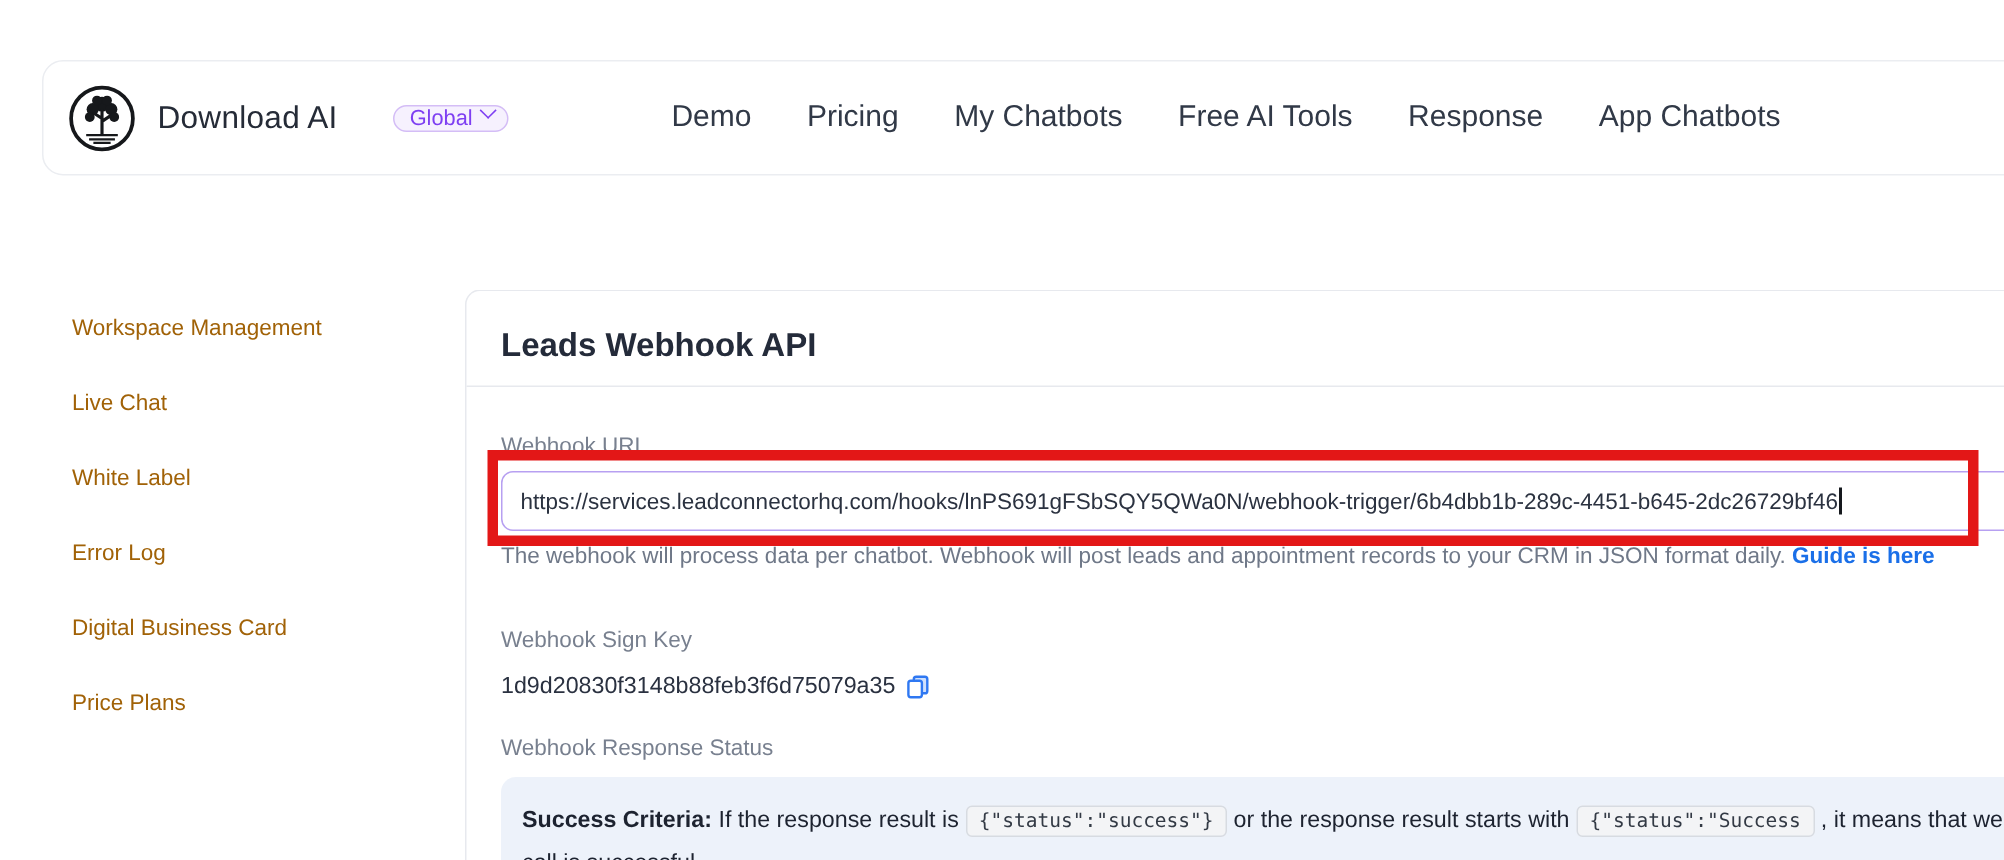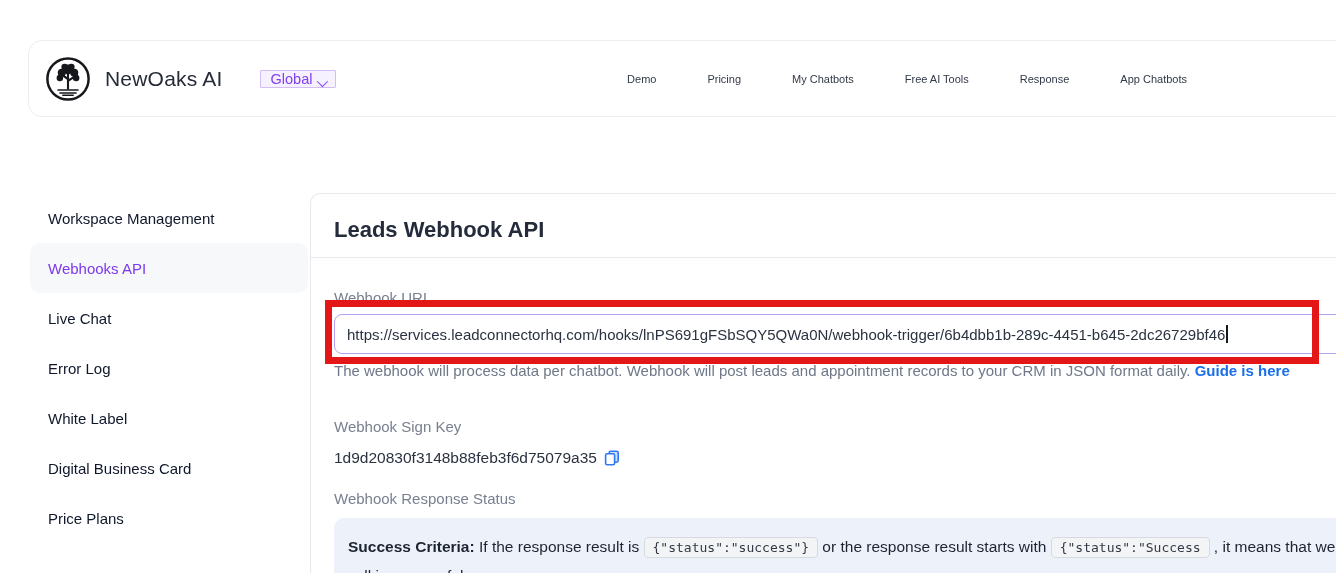--- a/index.html
+++ b/index.html
@@ -5,32 +5,32 @@
   * { margin:0; padding:0; box-sizing:border-box; }
   html,body { width:1336px; height:573px; background:#ffffff; overflow:hidden;
     font-family:"Liberation Sans","DejaVu Sans",sans-serif; color:#252b37; }
 
   
   .header { position:absolute; left:28px; top:40px; width:1390px; height:77px;
     background:#fff; border:1px solid #ebedf1; border-radius:14px;
     display:flex; align-items:center; padding-left:16px; }
   .logo-wrap { width:46px; height:46px; flex:0 0 auto; }
   .brand-name { font-size:21px; color:#252b37; margin-left:14px; letter-spacing:.2px; }
-  .region-badge { margin-left:37px; display:inline-flex; align-items:flex-end; gap:5px;
-    background:#f6f1fe; border:1px solid #d4bdf6; color:#7e3ff2; border-radius:1px;
+  .region-badge { margin-left:37px; display:inline-flex; align-items:flex-start; gap:5px;
+    background:#f6f1fe; border:1px solid #d4bdf6; color:#7e3ff2; border-radius:12px;
     font-size:14.5px; padding:0 10px; cursor:pointer; }
   .chev { display:inline-block; width:8px; height:8px; border-right:1.6px solid #7e3ff2;
     border-bottom:1.6px solid #7e3ff2; transform:rotate(45deg) translateY(-2px); }
   .nav { margin-left:auto; margin-right:230px; display:flex; gap:37px; }
-  .nav-item { font-size:11px; color:#313947; cursor:pointer; white-space:nowrap;margin-left:14px; }
+  .nav-item { font-size:20px; color:#313947; cursor:pointer; white-space:nowrap; }
 
   
   .sidebar { position:absolute; left:30px; top:193px; width:278px; }
   .side-item { height:50px; display:flex; align-items:center; padding-left:18px;
-    font-size:15px; color:#0f172a; border-radius:10px; cursor:pointer; }
+    font-size:15px; color:#a16207; border-radius:10px; cursor:pointer; }
   .side-item.active { background:#f7f8fa; color:#7c3aed; }
 
   
   .panel { position:absolute; left:310px; top:193px; width:1110px; height:600px;
     background:#fff; border-top:1px solid #e7e9ee; border-left:1px solid #e7e9ee;
     border-top-left-radius:10px; padding:0 0 0 23px; }
   .page-title { font-size:22px; font-weight:600; color:#242b3a; padding-top:22px; line-height:28px; }
   .title-divider { border:none; border-top:1px solid #e7e9ee; margin:13px 0 0 -23px; }
 
   .field-label { font-size:15px; color:#78808f; margin-top:30px; line-height:20px; }
@@ -72,41 +72,40 @@
         <circle cx="30.5" cy="17.5" r="4.2"></circle>
         <circle cx="15.5" cy="23" r="3.4"></circle>
         <circle cx="32.5" cy="23" r="3.4"></circle>
         <circle cx="20.5" cy="11.5" r="3.4"></circle>
         <circle cx="27.5" cy="11.5" r="3.4"></circle>
       </g>
       <path d="M24 17 L24 35 M24 24 L18 20 M24 26 L30 22" stroke="#16181b" stroke-width="2.2" fill="none"></path>
       <path d="M13 35.5 H35 M15 38.5 H33 M18 41 H30" stroke="#16181b" stroke-width="1.6" fill="none"></path>
     </svg>
   </span>
-  <span class="brand-name">NewOaks AI</span>
+  <span class="brand-name">Download AI</span>
   <span class="region-badge">
     <span>Global</span>
     <span class="chev"></span>
   </span>
   <nav class="nav">
     <span class="nav-item">Demo</span>
     <span class="nav-item">Pricing</span>
     <span class="nav-item">My Chatbots</span>
     <span class="nav-item">Free AI Tools</span>
     <span class="nav-item">Response</span>
     <span class="nav-item">App Chatbots</span>
   </nav>
 </header>
 
 <aside class="sidebar">
   <div class="side-item">Workspace Management</div>
-  <div class="side-item active">Webhooks API</div>
   <div class="side-item">Live Chat</div>
+  <div class="side-item">White Label</div>
   <div class="side-item">Error Log</div>
-  <div class="side-item">White Label</div>
   <div class="side-item">Digital Business Card</div>
   <div class="side-item">Price Plans</div>
 </aside>
 
 <main class="panel">
   <h1 class="page-title">Leads Webhook API</h1>
   <hr class="title-divider">
 
   <div class="field-label">Webhook URL</div>
   <div class="url-input">

